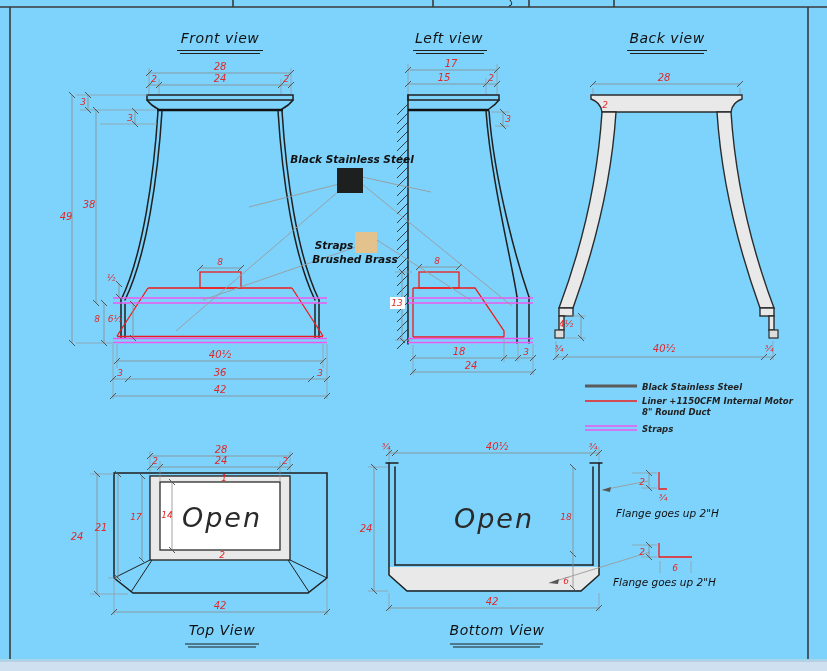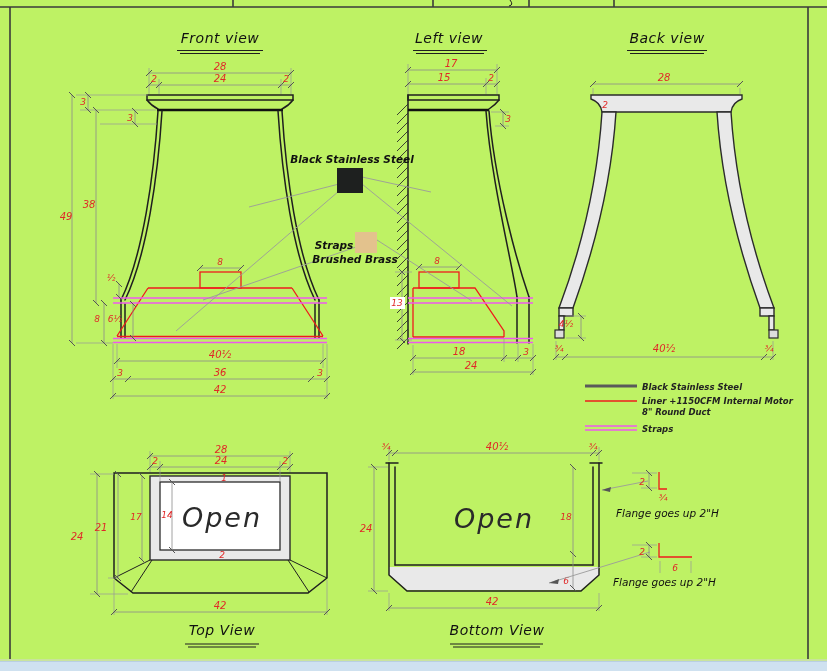--- a/index.html
+++ b/index.html
@@ -1,16 +1,16 @@
 <!DOCTYPE html>
 <html><head>
 <meta charset="utf-8">
 <style>
   html,body { margin:0; padding:0; background:#ffffff; }
-  #stage { position:relative; width:827px; height:671px; background:#bef264; overflow:hidden; }
+  #stage { position:relative; width:827px; height:671px; background:#7dd3fc; overflow:hidden; }
   svg { position:absolute; left:0; top:0; }
   text { font-family:"DejaVu Sans", sans-serif; }
   .ln   { stroke:#1f1f1f; stroke-width:1.5; fill:none; stroke-linecap:round; }
   .thin { stroke:#1f1f1f; stroke-width:1; fill:none; }
   .thick{ stroke:#111; stroke-width:2.6; fill:none; }
   .frame{ stroke:#3a3a3a; stroke-width:1.6; fill:none; }
   .dimln{ stroke:#8a8a8a; stroke-width:.8; fill:none; }
   .ext  { stroke:#9a9a9a; stroke-width:.7; fill:none; }
   .red  { stroke:#ee1c1c; stroke-width:1.3; fill:none; }
   .mag  { stroke:#ee58ee; stroke-width:1.7; fill:none; }

